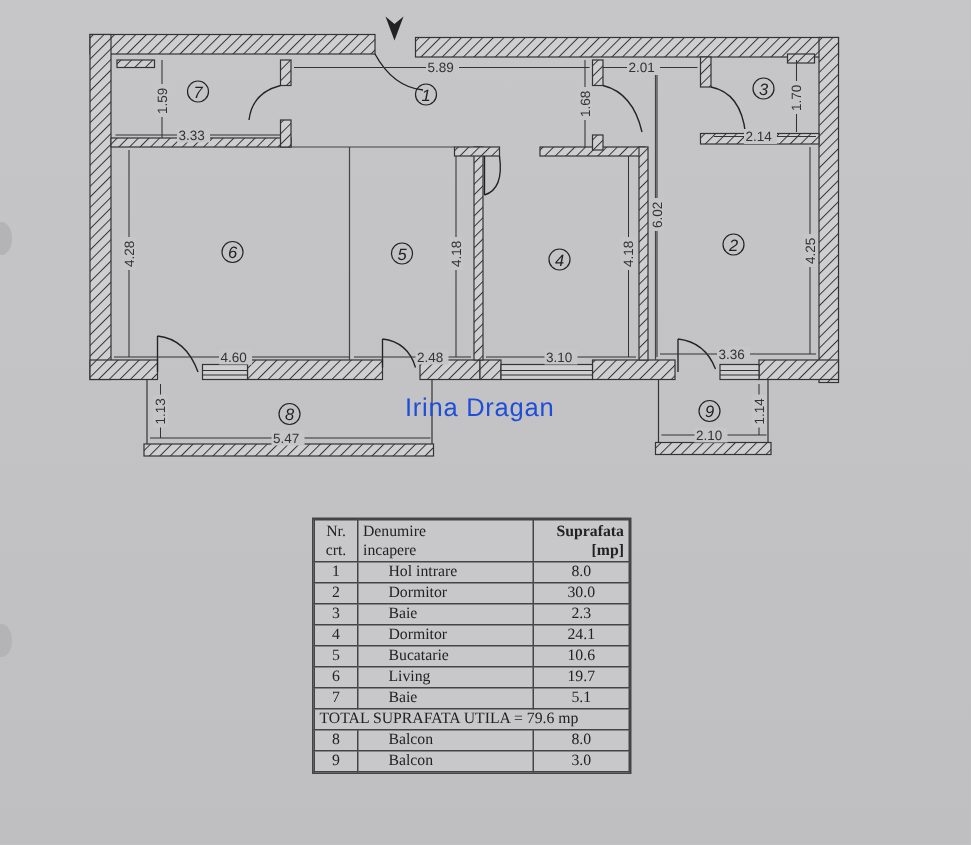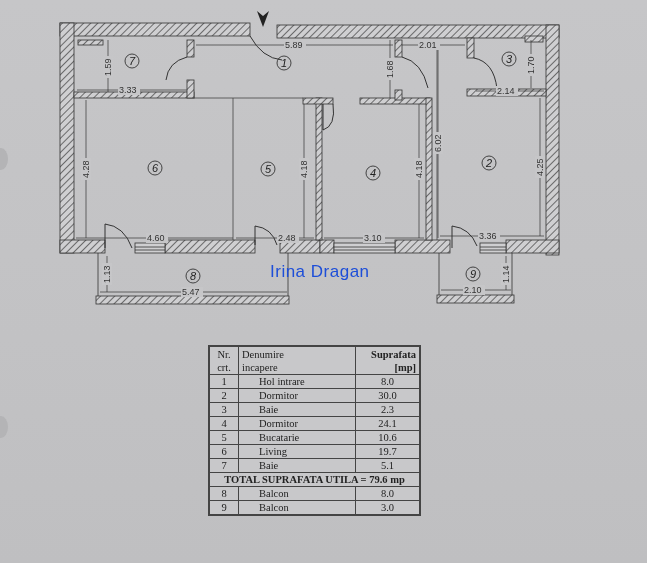--- a/index.html
+++ b/index.html
@@ -8,21 +8,21 @@
   .hole{position:absolute;border-radius:50%;background:#b4b4b6;width:14px;height:22px;left:-6px;}
   svg{position:absolute;left:0;top:0;}
   .dim{font-family:"Liberation Sans",sans-serif;font-size:9px;fill:#333;}
   .num{font-family:"Liberation Sans",sans-serif;font-size:11px;fill:#222;font-style:italic;}
   .watermark{position:absolute;left:270px;top:262px;font-size:17px;color:#1d4ed8;letter-spacing:0.5px;font-family:"Liberation Sans",sans-serif;}
   table.legend{position:absolute;left:209px;top:346px;width:211px;border-collapse:collapse;font-family:"Liberation Serif",serif;font-size:10.5px;color:#222;background:#c8c8ca;}
   table.legend td, table.legend th{border:1px solid #444;padding:0 3px;height:13px;line-height:13px;font-weight:normal;}
   table.legend th{height:14px;line-height:13px;vertical-align:top;padding-top:1px;}
   table.legend td.c{text-align:center;}
   table.legend td.l{text-align:left;padding-left:20px;}
-  table.legend .tot{text-align:center;letter-spacing:0;font-weight:bold;}
+  table.legend .tot{text-align:left;letter-spacing:0;}
   table.legend{outline:1px solid #444;}
 </style>
 </head>
 <body>
 
 <div class="paper"></div>
 <div class="hole" style="top:148px"></div>
 <div class="hole" style="top:416px"></div>
 
 <svg width="647" height="340" viewBox="0 0 647 340">

